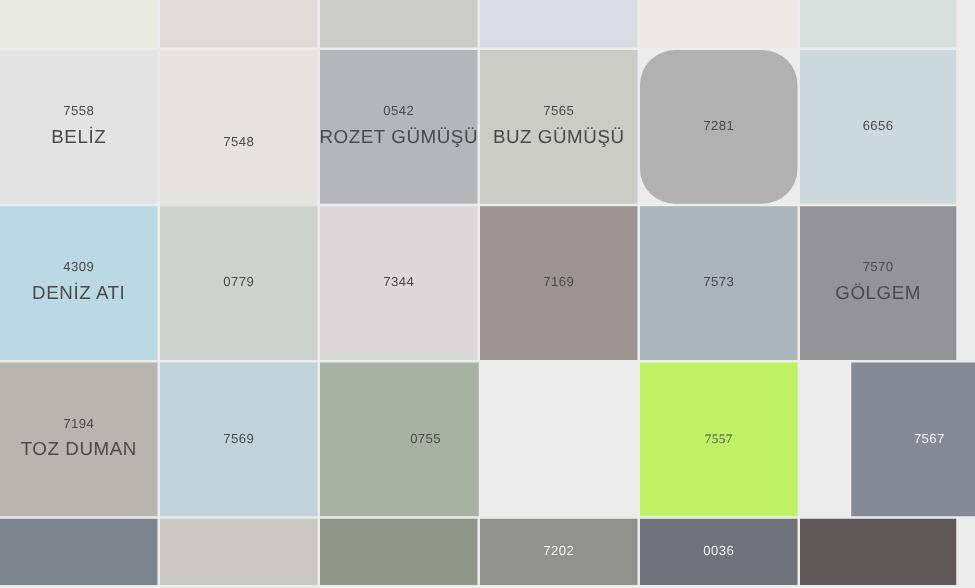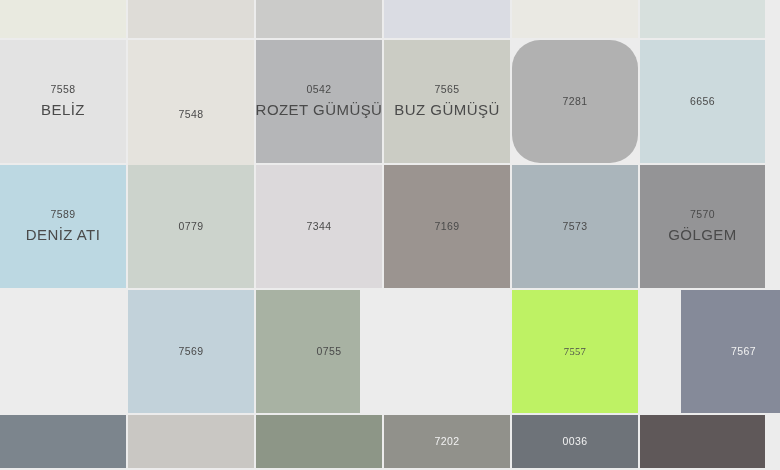--- a/index.html
+++ b/index.html
@@ -67,43 +67,47 @@
       <span class="code">7565</span>
       <span class="cname">BUZ GÜMÜŞÜ</span>
     </div>
     <div class="swatch" style="left: 512px; top: 40px; width: 126px; height: 123px; background: rgb(177, 177, 177); border-radius: 28px;">
       <span class="code">7281</span>
     </div>
     <div class="swatch" style="left: 640px; top: 40px; width: 125px; height: 123px; background: rgb(204, 218, 221);">
       <span class="code">6656</span>
     </div>
     <div class="swatch" style="left: 0px; top: 165px; width: 126px; height: 123px; background: rgb(188, 216, 226);">
-      <span class="code">7589</span>
+      <span class="code">4309</span>
       <span class="cname">DENİZ ATI</span>
     </div>
     <div class="swatch" style="left: 128px; top: 165px; width: 126px; height: 123px; background: rgb(204, 211, 204);">
       <span class="code">0779</span>
     </div>
     <div class="swatch" style="left: 256px; top: 165px; width: 126px; height: 123px; background: rgb(220, 217, 219);">
       <span class="code">7344</span>
     </div>
     <div class="swatch" style="left: 384px; top: 165px; width: 126px; height: 123px; background: rgb(155, 148, 144);">
       <span class="code">7169</span>
     </div>
     <div class="swatch" style="left: 512px; top: 165px; width: 126px; height: 123px; background: rgb(170, 181, 187);">
       <span class="code">7573</span>
     </div>
     <div class="swatch" style="left: 640px; top: 165px; width: 125px; height: 123px; background: rgb(148, 148, 150);">
       <span class="code">7570</span>
       <span class="cname">GÖLGEM</span>
     </div>
+    <div class="swatch" style="left: 0px; top: 290px; width: 126px; height: 123px; background: rgb(182, 182, 174);">
+      <span class="code">7194</span>
+      <span class="cname">TOZ DUMAN</span>
+    </div>
     <div class="swatch" style="left: 128px; top: 290px; width: 126px; height: 123px; background: rgb(194, 210, 218);">
       <span class="code">7569</span>
     </div>
-    <div class="swatch" style="left: 256px; top: 290px; width: 104px; height: 123px; background: rgb(168, 178, 163); padding-left: 42px;">
+    <div class="swatch" style="left: 256px; top: 290px; width: 127px; height: 123px; background: rgb(168, 178, 163); padding-left: 42px;">
       <span class="code">0755</span>
     </div>
     <div class="swatch" style="left: 512px; top: 290px; width: 126px; height: 123px; background: #bef264; font-family: Liberation Serif, serif;">
       <span class="code">7557</span>
     </div>
     <div class="swatch light-text" style="left: 640px; top: 290px; width: 125px; height: 123px; background: rgb(133, 138, 153); margin-left: 41px;">
       <span class="code">7567</span>
     </div>
     <div class="swatch light-text no-label" style="left: 0px; top: 415px; width: 126px; height: 53px; background: rgb(124, 133, 141);"></div>
     <div class="swatch no-label" style="left: 128px; top: 415px; width: 126px; height: 53px; background: rgb(201, 199, 195);"></div>

